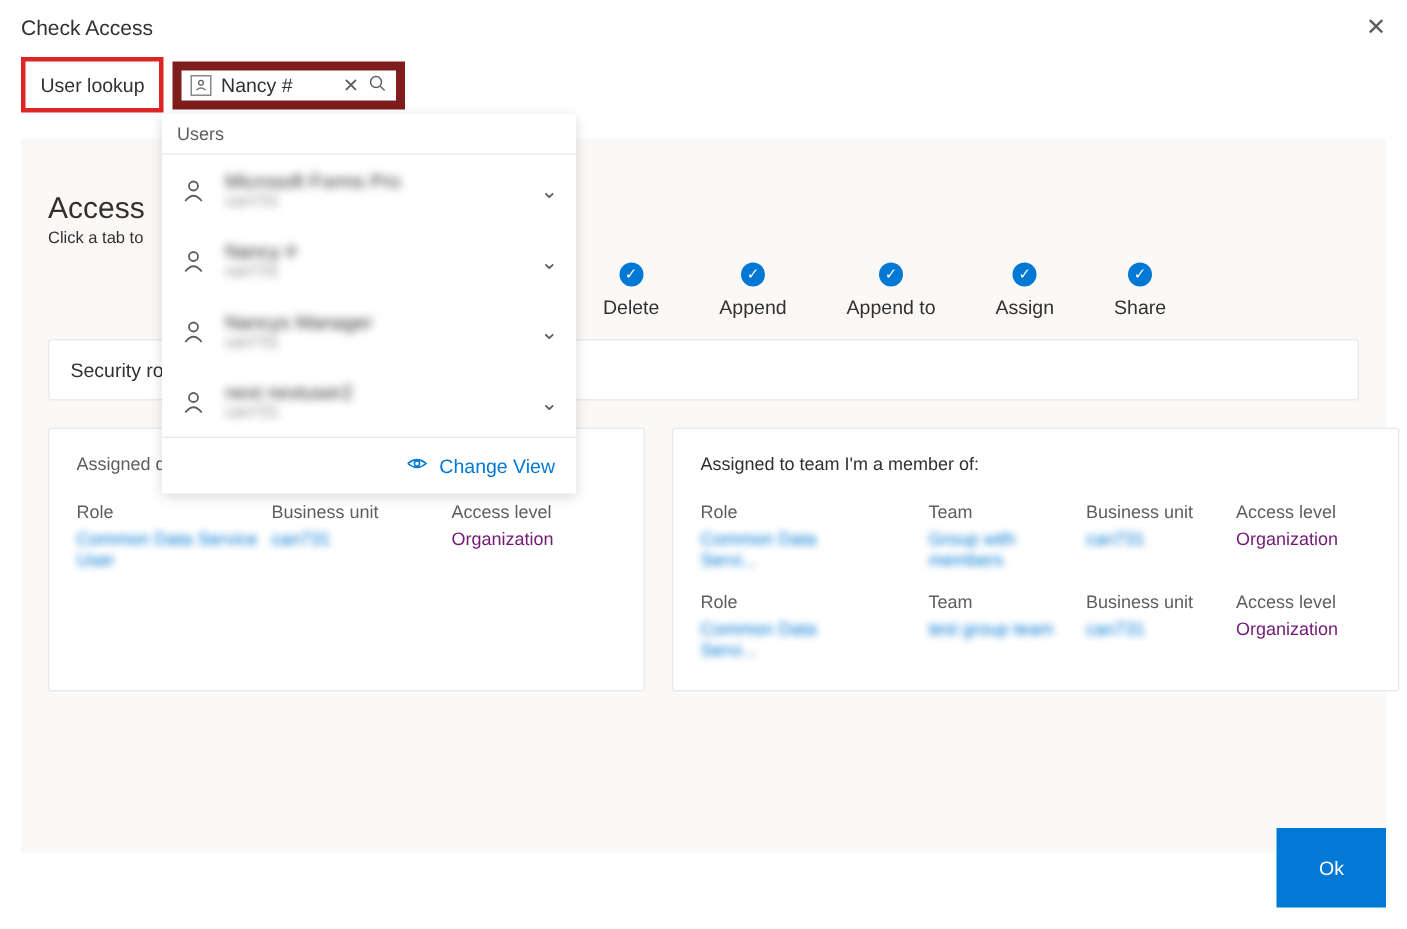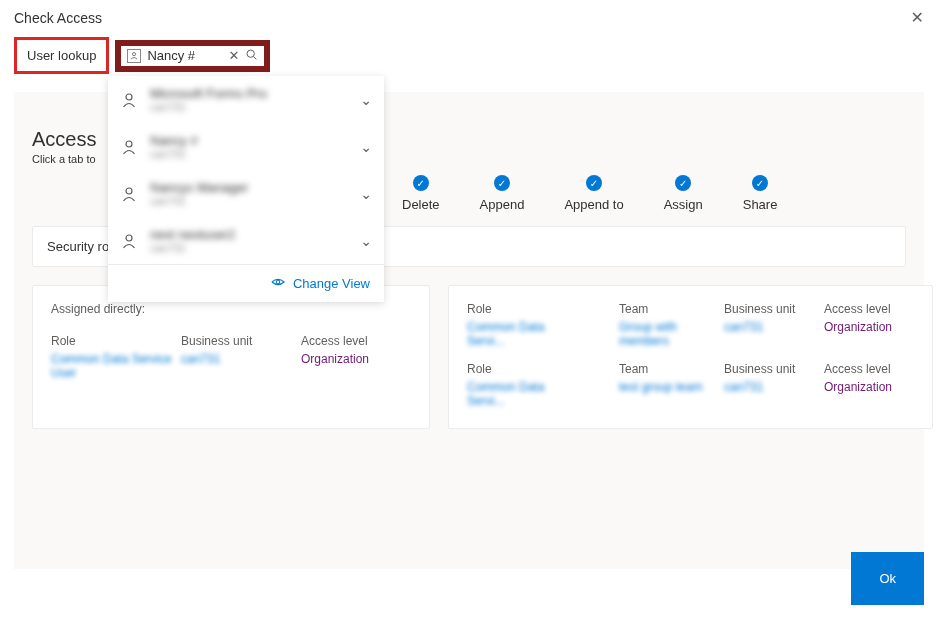--- a/index.html
+++ b/index.html
@@ -123,20 +123,21 @@
         <div class="grid-col c3">Access level</div>
       </div>
       <div class="grid-row">
         <div class="grid-link c1">Common Data Service User</div>
         <div class="grid-link c2">can731</div>
         <div class="grid-val c3">Organization</div>
       </div>
     </div>
 
     <div class="card">
+      <div class="card-title">Assigned to team I'm a member of:</div>
       <div class="grid-row">
         <div class="grid-col rc1">Role</div>
         <div class="grid-col rc2">Team</div>
         <div class="grid-col rc3">Business unit</div>
         <div class="grid-col rc4">Access level</div>
       </div>
       <div class="grid-row">
         <div class="grid-link rc1">Common Data Servi...</div>
         <div class="grid-link rc2">Group with members</div>
         <div class="grid-link rc3">can731</div>
@@ -152,20 +153,21 @@
         <div class="grid-link rc1">Common Data Servi...</div>
         <div class="grid-link rc2">test group team</div>
         <div class="grid-link rc3">can731</div>
         <div class="grid-val rc4">Organization</div>
       </div>
     </div>
   </div>
 </div>
 
 <div class="dropdown">
+  <div class="dd-header">Users</div>
   <div class="dd-list">
     <div class="dd-item">
       <div class="dd-person-icon">
           <svg class="person" viewBox="0 0 16 16">
             <circle cx="8" cy="5" r="3" fill="none" stroke="#605e5c" stroke-width="1.2"></circle>
             <path d="M2.5 15 Q8 8 13.5 15" fill="none" stroke="#605e5c" stroke-width="1.2"></path>
           </svg>
         </div>
       <div class="dd-texts">
         <div class="dd-name">Microsoft Forms Pro</div>

